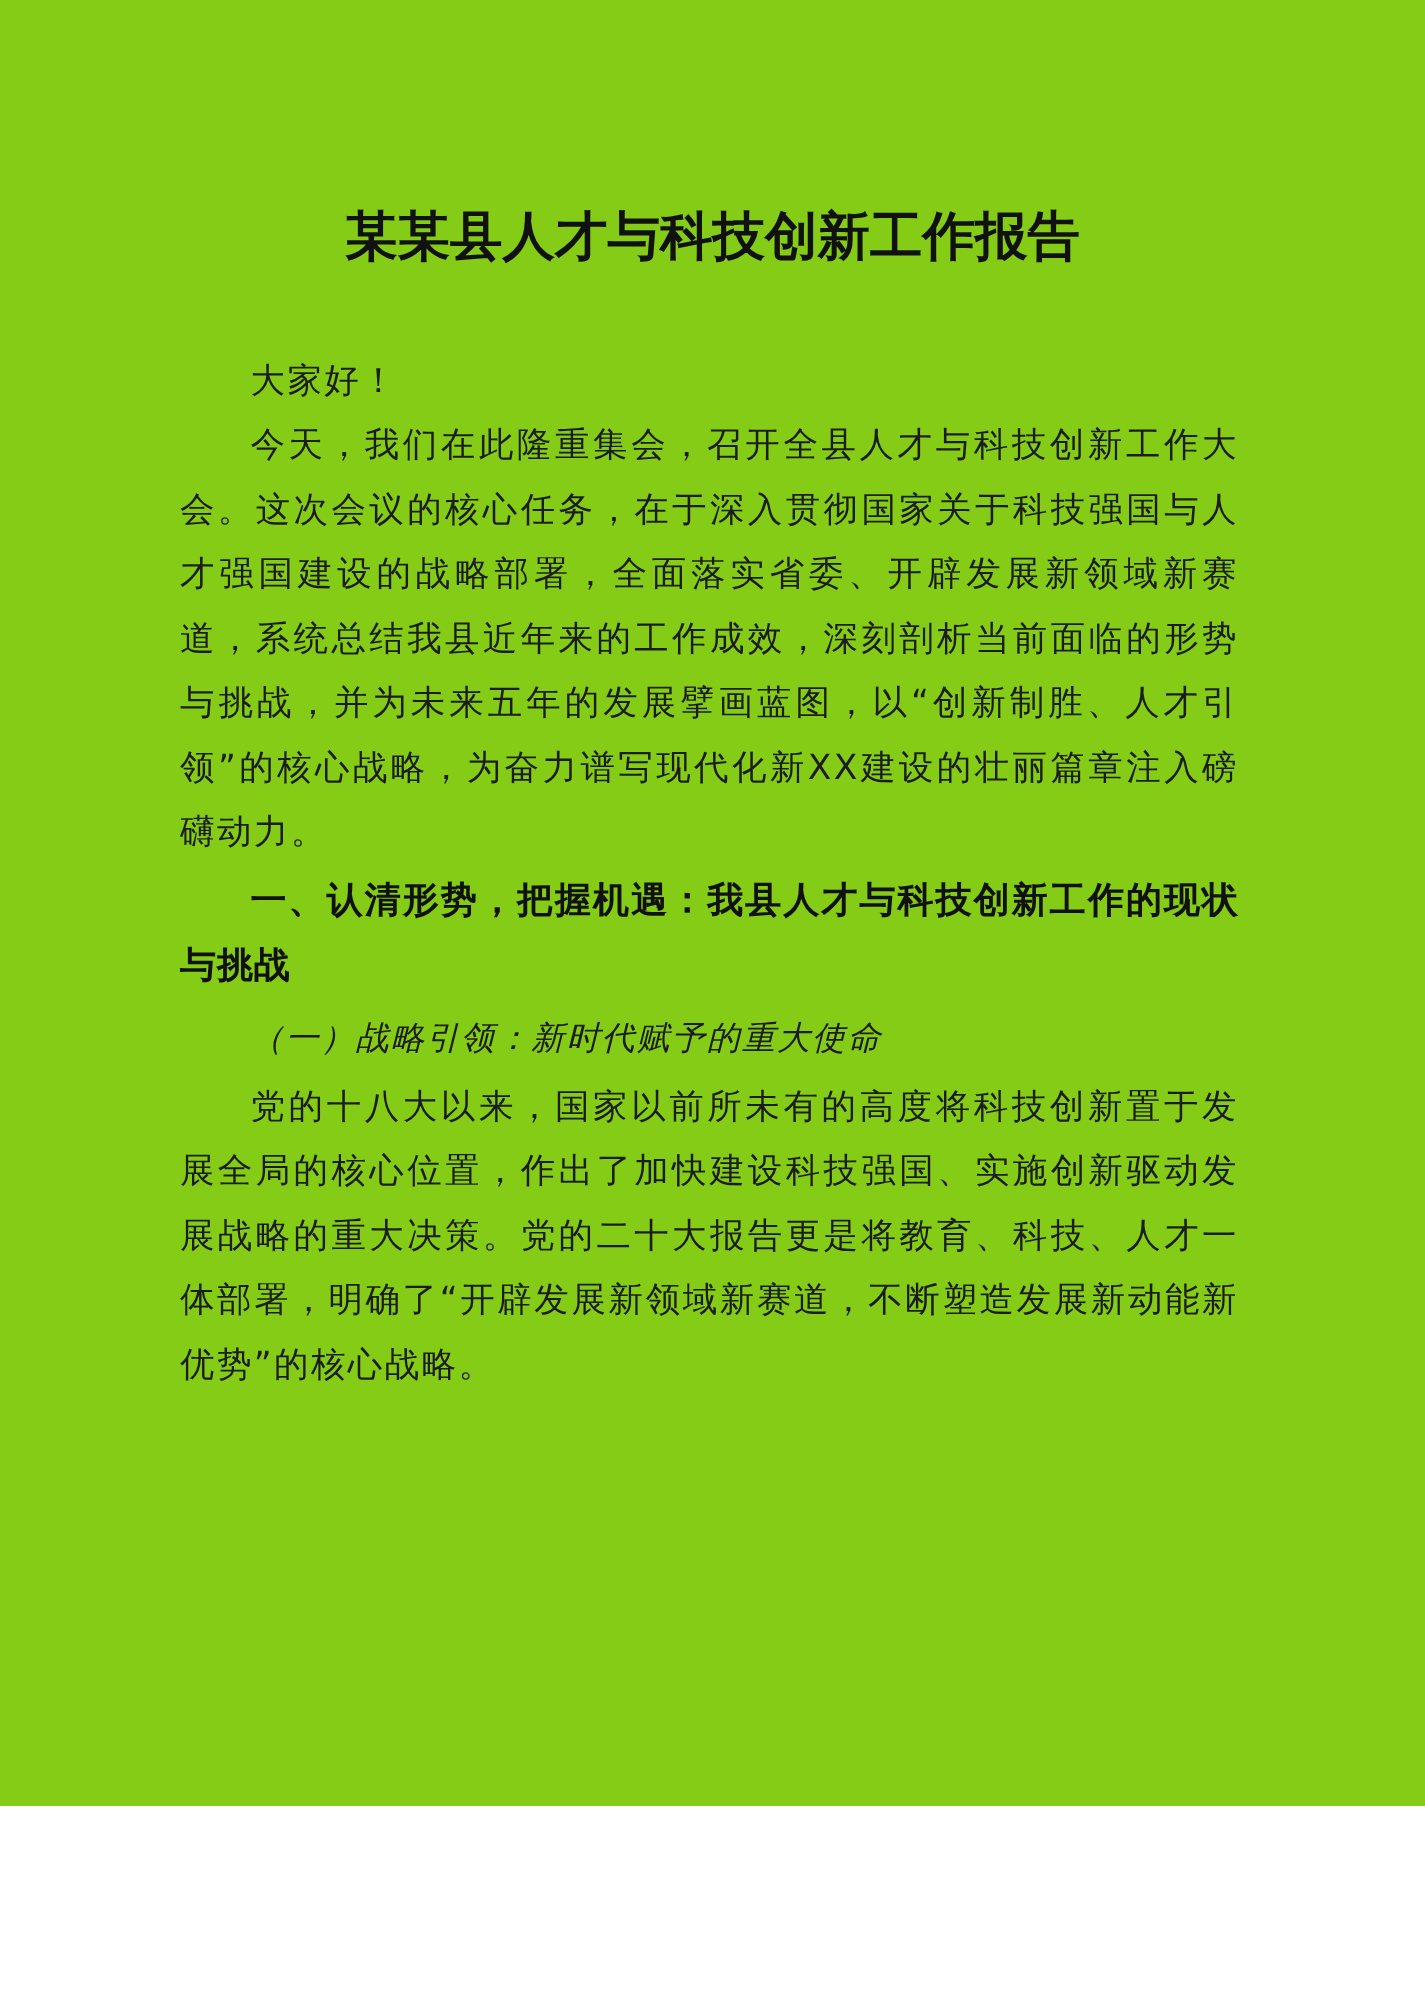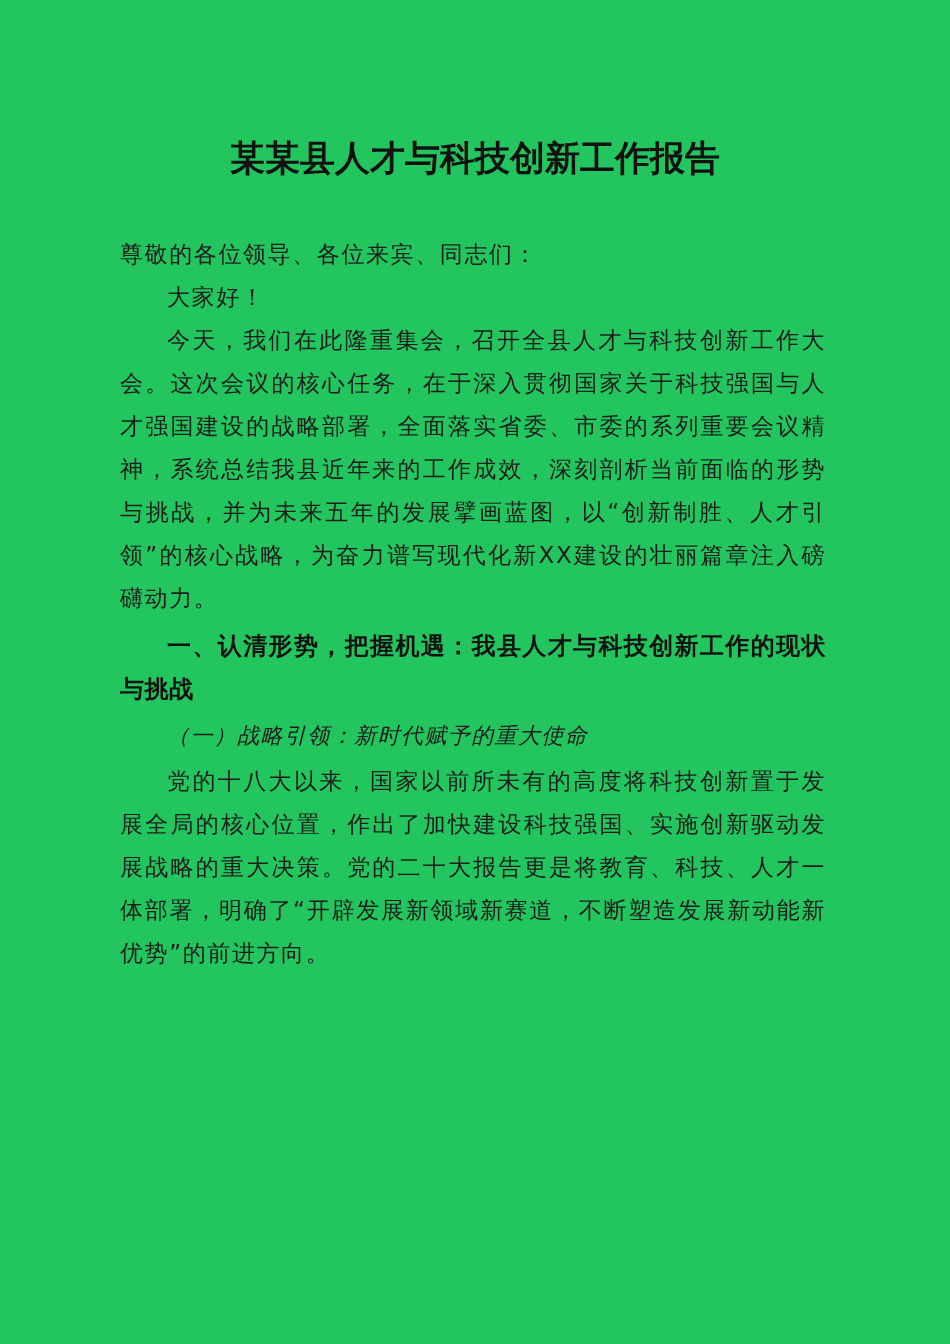--- a/index.html
+++ b/index.html
@@ -12,22 +12,22 @@
       height: 1344px;
       overflow: hidden;
       position: relative;
       color: #1a1a1a;
     }
     .page {
       position: absolute;
       left: 0;
       top: 0;
       width: 950px;
-      height: 1344px;
-      background: #22c55e;
+      height: 1204px;
+      background: #84cc16;
     }
     .title {
       position: absolute;
       left: 0;
       top: 134px;
       width: 950px;
       text-align: center;
       font-family: "DejaVu Serif", "Liberation Serif", serif;
       font-weight: bold;
       font-size: 35px;
@@ -52,21 +52,21 @@
       margin: 0;
       padding: 0;
     }
     .indent {
       text-indent: 47px;
     }
     .salutation {
       margin-bottom: 0;
     }
     .h1 {
-      font-family: Liberation Sans, sans-serif;
+      font-family: Liberation Mono, monospace;
       font-weight: bold;
       font-size: 24px;
       letter-spacing: 0.6px;
       line-height: 43px;
       margin-top: 4px;
       color: #111111;
     }
     .h2 {
       font-family: "DejaVu Sans", "Liberation Sans", sans-serif;
       font-size: 22px;
@@ -78,20 +78,19 @@
       margin-top: 3px;
     }
   </style>
 </head>
 <body>
 
 <div class="page">
   <div class="title">某某县人才与科技创新工作报告</div>
 
   <div class="body">
-    <p class="p salutation">尊敬的各位领导、各位来宾、同志们：</p>
     <p class="p indent">大家好！</p>
-    <p class="p indent">今天，我们在此隆重集会，召开全县人才与科技创新工作大会。这次会议的核心任务，在于深入贯彻国家关于科技强国与人才强国建设的战略部署，全面落实省委、市委的系列重要会议精神，系统总结我县近年来的工作成效，深刻剖析当前面临的形势与挑战，并为未来五年的发展擘画蓝图，以“创新制胜、人才引领”的核心战略，为奋力谱写现代化新XX建设的壮丽篇章注入磅礴动力。</p>
+    <p class="p indent">今天，我们在此隆重集会，召开全县人才与科技创新工作大会。这次会议的核心任务，在于深入贯彻国家关于科技强国与人才强国建设的战略部署，全面落实省委、开辟发展新领域新赛道，系统总结我县近年来的工作成效，深刻剖析当前面临的形势与挑战，并为未来五年的发展擘画蓝图，以“创新制胜、人才引领”的核心战略，为奋力谱写现代化新XX建设的壮丽篇章注入磅礴动力。</p>
     <p class="p indent h1">一、认清形势，把握机遇：我县人才与科技创新工作的现状与挑战</p>
     <p class="p indent h2">（一）战略引领：新时代赋予的重大使命</p>
-    <p class="p indent gap-sm">党的十八大以来，国家以前所未有的高度将科技创新置于发展全局的核心位置，作出了加快建设科技强国、实施创新驱动发展战略的重大决策。党的二十大报告更是将教育、科技、人才一体部署，明确了“开辟发展新领域新赛道，不断塑造发展新动能新优势”的前进方向。</p>
+    <p class="p indent gap-sm">党的十八大以来，国家以前所未有的高度将科技创新置于发展全局的核心位置，作出了加快建设科技强国、实施创新驱动发展战略的重大决策。党的二十大报告更是将教育、科技、人才一体部署，明确了“开辟发展新领域新赛道，不断塑造发展新动能新优势”的核心战略。</p>
   </div>
 </div>
 
 </body></html>

